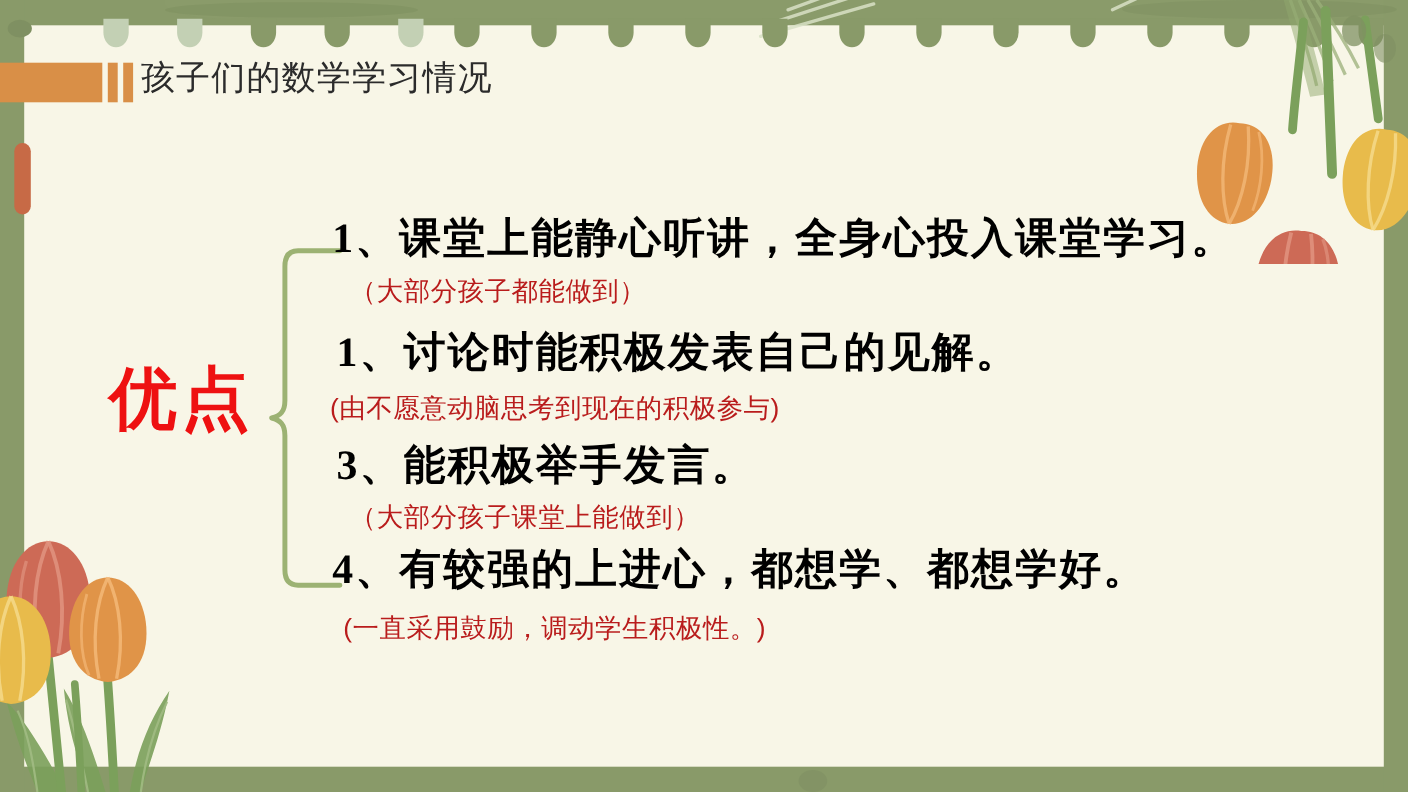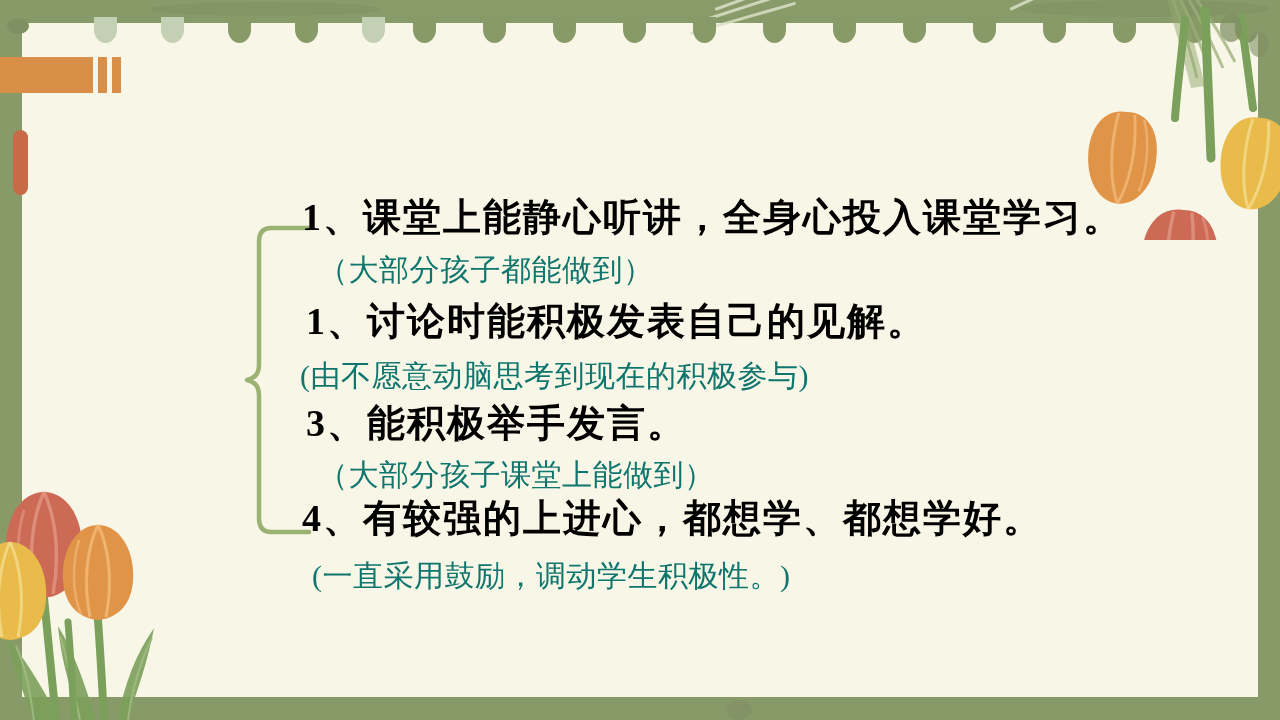--- a/index.html
+++ b/index.html
@@ -144,23 +144,23 @@
   .item-main {
     font-family: "Liberation Serif", "DejaVu Serif", serif;
     font-size: 38px;
     color: #000000;
     font-weight: 600;
     letter-spacing: 2px;
     white-space: nowrap;
     line-height: 1.2;
   }
   .item-note {
-    font-family: Liberation Serif, serif;
-    font-size: 30px;
-    color: #0f766e;
+    font-family: Liberation Sans, sans-serif;
+    font-size: 24px;
+    color: #b91c1c;
     letter-spacing: .5px;
     white-space: nowrap;
     line-height: 1.2;
   }
   .i1-main { position: absolute; left: 2px;   top: 0px; }
   .i1-note { position: absolute; left: 18px;  top: 57px; }
   .i2-main { position: absolute; left: 6px;   top: 104px; }
   .i2-note { position: absolute; left: 0px;   top: 163px; }
   .i3-main { position: absolute; left: 6px;   top: 206px; }
   .i3-note { position: absolute; left: 18px;  top: 262px; }
@@ -205,22 +205,24 @@
   <div class="scallop" style="left:903px;"></div>
   <div class="scallop" style="left:973px;"></div>
   <div class="scallop" style="left:1043px;"></div>
   <div class="scallop" style="left:1113px;"></div>
   <div class="scallop" style="left:1183px;"></div>
   <div class="scallop" style="left:1235px;"></div>
 
   <div class="hdr-bar-wide"></div>
   <div class="hdr-bar-n1"></div>
   <div class="hdr-bar-n2"></div>
+  <div class="slide-title">孩子们的数学学习情况</div>
   <div class="side-tab"></div>
 
+  <div class="category-label">优点</div>
 
   <div class="brace">
     <svg width="70" height="320" viewBox="0 0 70 320" fill="none">
       <path d="M66 6 H28 C20 6 16 11 16 20 V142 C16 152 12 156 4 158 C12 160 16 164 16 174 V296 C16 305 20 310 28 310 H66" stroke="#9cb273" stroke-width="4.5" stroke-linecap="round" stroke-linejoin="round" fill="none"></path>
     </svg>
   </div>
 
   <div class="items">
     <div class="item">
       <div class="item-main i1-main">1、课堂上能静心听讲，全身心投入课堂学习。</div>

